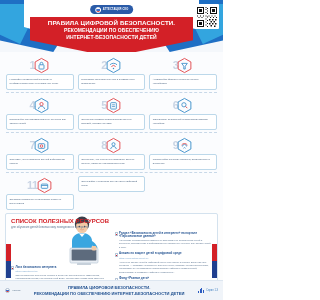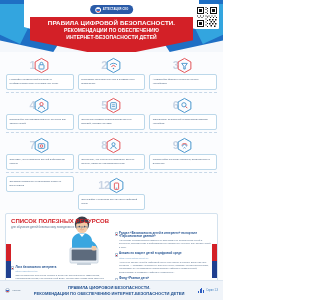--- a/index.html
+++ b/index.html
@@ -371,36 +371,36 @@
         </div>
         <div class="card-body">
           <div class="card-text">Подключайте контроль времени, проведённого в интернете</div>
         </div>
       </div>
 
       <div class="row-sep"></div>
 
 
       <div class="card">
+        <div class="card-top">
+          <span class="card-num">11</span>
+          <span class="ico">
+            <svg viewBox="0 0 24 24" width="17" height="17" fill="none">
+              <path d="M12 2 21 7v10l-9 5-9-5V7z" stroke="#e0474c" stroke-width="1.3"></path>
+              <rect x="7.5" y="10" width="9" height="6" rx="1" stroke="#3b8ec8" stroke-width="1.2"></rect>
+              <path d="M7.5 12h9" stroke="#3b8ec8" stroke-width="1.1"></path>
+            </svg>
+          </span>
+        </div>
         <div class="card-body">
           <div class="card-text">Защитите платёжные и банковские карты от мошенников</div>
         </div>
       </div>
 
       <div class="card">
-        <div class="card-top">
-          <span class="card-num">12</span>
-          <span class="ico">
-            <svg viewBox="0 0 24 24" width="17" height="17" fill="none">
-              <path d="M12 2 21 7v10l-9 5-9-5V7z" stroke="#3b8ec8" stroke-width="1.3"></path>
-              <rect x="9" y="8.5" width="6" height="9" rx="1" stroke="#e0474c" stroke-width="1.2"></rect>
-              <path d="M11 15.8h2" stroke="#3b8ec8" stroke-width="1.1"></path>
-            </svg>
-          </span>
-        </div>
         <div class="card-body">
           <div class="card-text">Обсуждайте с ребёнком все случаи в цифровой среде</div>
         </div>
       </div>
 
     </div>
   </div>
 
   <div class="res-panel">
     <div class="res-flag-l"></div>

